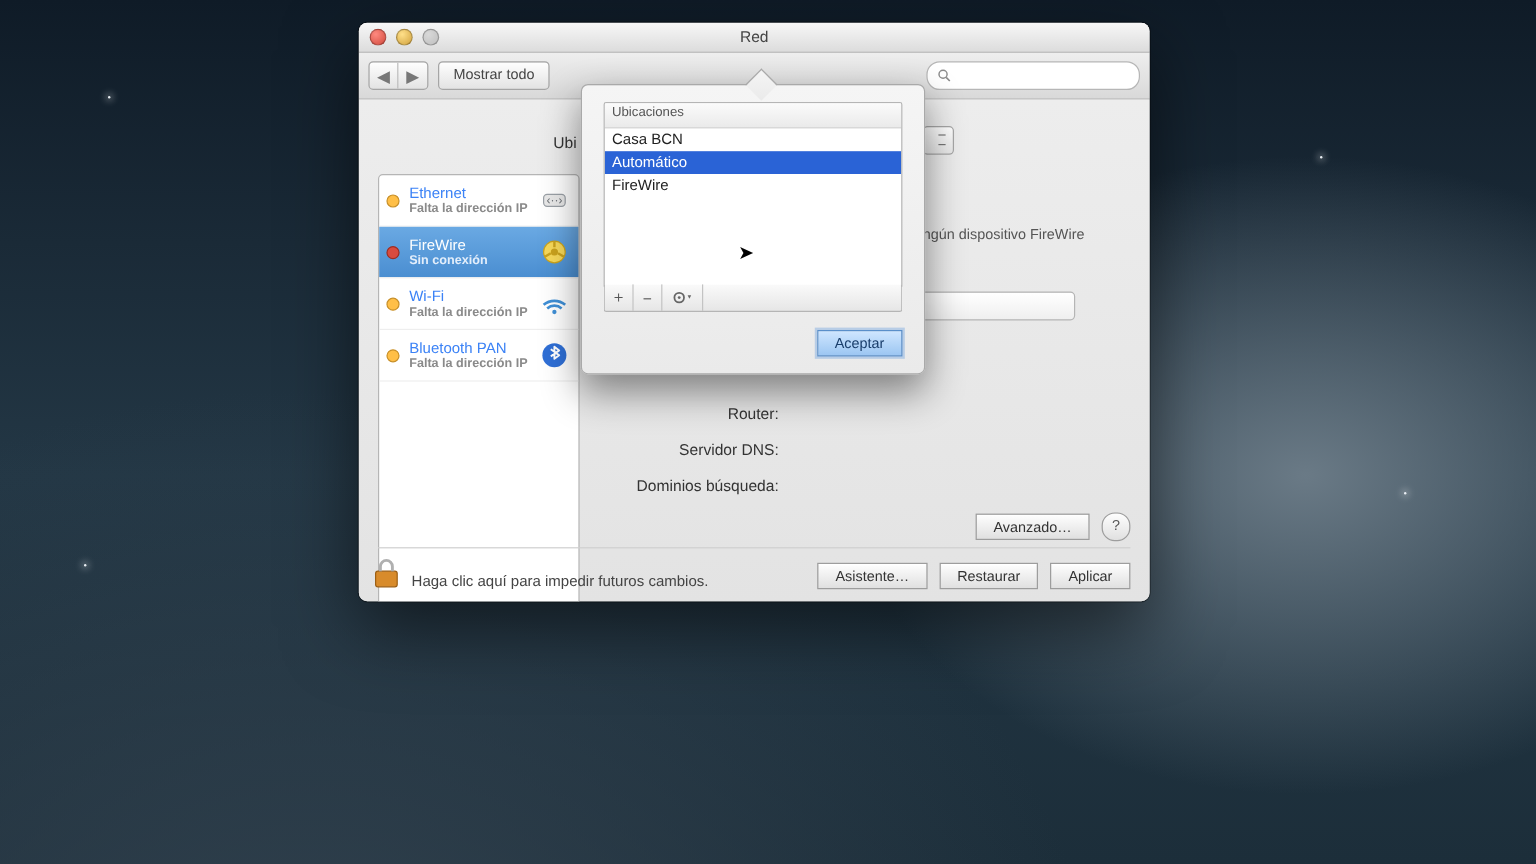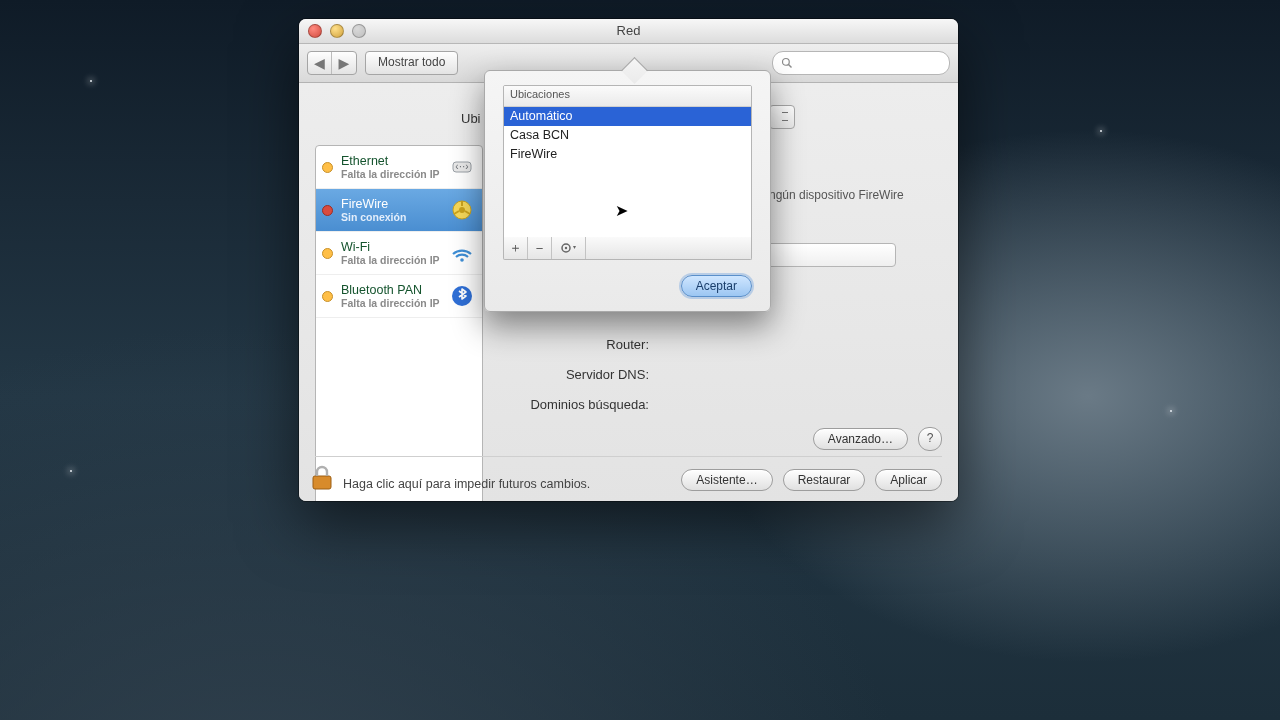--- a/index.html
+++ b/index.html
@@ -58,33 +58,33 @@
     background:linear-gradient(#fafafa,#e6e6e6);display:flex;}
   .minibtn{width:24px;height:22px;border:none;border-right:1px solid #c3c3c3;
     background:transparent;color:#555;font-size:13px;display:flex;
     align-items:center;justify-content:center;}
   .service{height:42px;display:flex;align-items:center;padding:0 6px;
     border-bottom:1px solid #eee;}
   .service .dot{width:9px;height:9px;border-radius:50%;margin-right:8px;
     background:#ffbf47;border:1px solid #c89029;}
   .service.red .dot{background:#d94b3f;border-color:#9c2e25;}
   .service .txt{flex:1;}
-  .service .txt .name{font-size:12.5px;color:#14532d;line-height:14px;}
+  .service .txt .name{font-size:12.5px;color:#3b82f6;line-height:14px;}
   .service .txt .sub{font-size:10.5px;color:#8a8a8a;line-height:12px;font-weight:bold;}
   .service.selected{background:linear-gradient(#6aa9e3,#4a8ed1);}
   .service.selected .name{color:#fff;}
   .service.selected .sub{color:#e3eefb;}
   .svcicon{width:28px;height:28px;display:flex;align-items:center;justify-content:center;}
   
   .rlabel{position:absolute;font-size:13px;color:#333;text-align:right;}
   .rstub{position:absolute;border:1px solid #b5b5b5;border-radius:4px;
     background:linear-gradient(#fff,#efefef);}
   .fw-note{position:absolute;font-size:12px;color:#555;}
   
-  .btn{height:22px;padding:0 14px;border:1px solid #9d9d9d;border-radius:11px;
+  .btn{height:22px;padding:0 14px;border:1px solid #9d9d9d;border-radius:0;
     background:linear-gradient(#fefefe,#e0e0e0);font-size:12px;color:#333;
     box-shadow:0 1px 0 #fff inset;}
   .helpbtn{width:22px;height:22px;border-radius:11px;border:1px solid #9d9d9d;
     background:linear-gradient(#fefefe,#e0e0e0);font-size:12px;color:#555;
     text-align:center;line-height:20px;}
   .lockrow{position:absolute;left:12px;bottom:12px;display:flex;align-items:flex-end;
     gap:10px;color:#444;font-size:12.5px;}
   .lock{width:22px;height:26px;}
   .bottom-btns{position:absolute;right:16px;bottom:12px;display:flex;gap:10px;}
   .adv-row{position:absolute;right:16px;bottom:52px;display:flex;gap:10px;align-items:center;}
@@ -240,22 +240,22 @@
         <button class="btn">Asistente…</button>
         <button class="btn">Restaurar</button>
         <button class="btn">Aplicar</button>
       </div>
     </div>
   </div>
 
   <div class="popover">
     <div class="pop-list">
       <div class="pop-head">Ubicaciones</div>
+      <div class="pop-item">Casa BCN</div>
       <div class="pop-item selected">Automático</div>
-      <div class="pop-item">Casa BCN</div>
       <div class="pop-item">FireWire</div>
     </div>
     <div class="pop-foot">
       <button class="minibtn">＋</button>
       <button class="minibtn">−</button>
       <button class="minibtn" style="width:34px">
         <svg width="18" height="14">
           <circle cx="6" cy="7" r="4" fill="none" stroke="#666" stroke-width="1.5"></circle>
           <circle cx="6" cy="7" r="1.2" fill="#666"></circle>
           <path d="M13 5l3 0-1.5 3z" fill="#666"></path>

